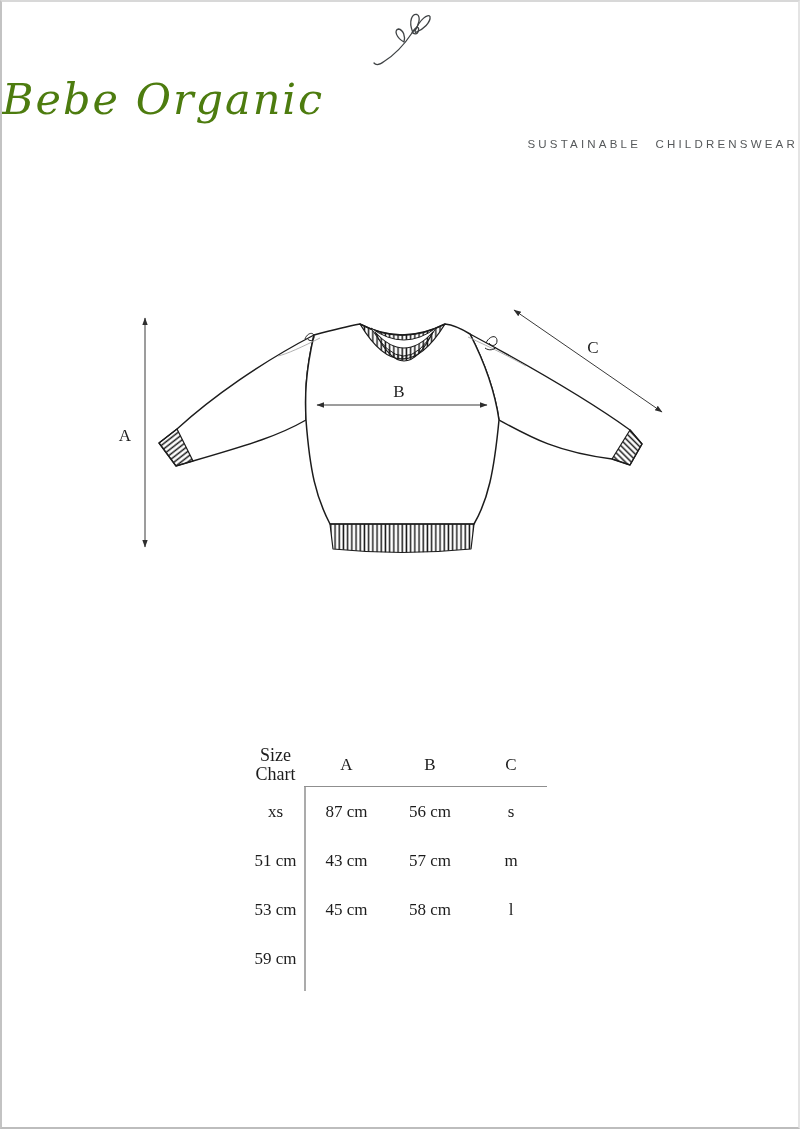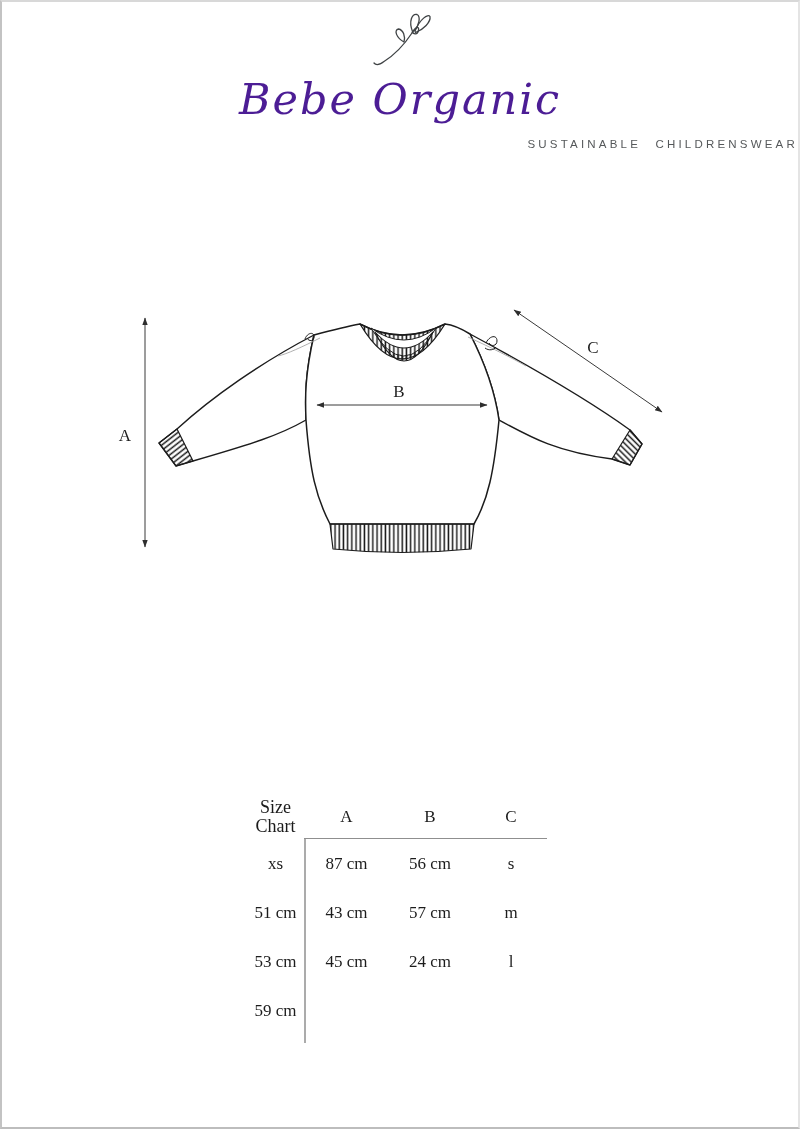--- a/index.html
+++ b/index.html
@@ -6,38 +6,38 @@
   .page {
     position:relative; width:800px; height:1129px; background:#ffffff;
     box-sizing:border-box; overflow:hidden;
     border-top:2px solid #d8d8d8; border-left:2px solid #c3c3c3;
     border-right:2px solid #e4e4e4; border-bottom:2px solid #bdbdbd;
     font-family:"Liberation Serif","DejaVu Serif",serif; color:#1c1c1c;
   }
   
   .leaf-icon { position:absolute; left:368px; top:10px; }
   .brand-name {
-    position:absolute; left:0; top:72px; width:100%; text-align:center;
+    position:absolute; left:0; top:72px; width:100%; 
     font-family:"DejaVu Serif","Liberation Serif",serif; font-style:italic;
-    font-size:43px; letter-spacing:2px; color:#4c1d95;
+    font-size:43px; letter-spacing:2px; color:#4d7c0f;
   }
   .brand-tagline {
     position:absolute; left:0; top:136px; width:100%; text-align:right;
     font-family:"Liberation Sans","DejaVu Sans",sans-serif;
     font-size:11.5px; letter-spacing:3.2px; word-spacing:8px; color:#55585a;
   }
   
   .diagram { position:absolute; left:100px; top:290px; width:580px; height:280px; }
   .diagram text {
     font-family:"Liberation Serif","DejaVu Serif",serif;
     font-size:17px; fill:#1f1f1f;
   }
   
   .size-chart {
-    position:absolute; left:245px; top:792px; width:304px; height:245px;
+    position:absolute; left:245px; top:740px; width:304px; height:245px;
     font-size:17px;
   }
   .sc-grid {
     display:grid; grid-template-columns:57px 85px 82px 80px;
     grid-template-rows:45px 49px 49px 49px 49px;
   }
   .sc-cell { display:flex; align-items:center; justify-content:center; text-align:center; }
   .sc-title { font-size:18px; line-height:19px; }
   .sc-hline { position:absolute; left:57px; top:44px; width:243px; height:1px; background:#8f8f8f; }
   .sc-vline { position:absolute; left:57px; top:45px; width:2px; height:204px; background:#ababab; }
@@ -130,20 +130,20 @@
       <div class="sc-cell">56 cm</div>
 
       <div class="sc-cell">s</div>
       <div class="sc-cell">51 cm</div>
       <div class="sc-cell">43 cm</div>
       <div class="sc-cell">57 cm</div>
 
       <div class="sc-cell">m</div>
       <div class="sc-cell">53 cm</div>
       <div class="sc-cell">45 cm</div>
-      <div class="sc-cell">24 cm</div>
+      <div class="sc-cell">58 cm</div>
 
       <div class="sc-cell">l</div>
       <div class="sc-cell">59 cm</div>
     </div>
   </div>
 
 </div>
 
 </body></html>

